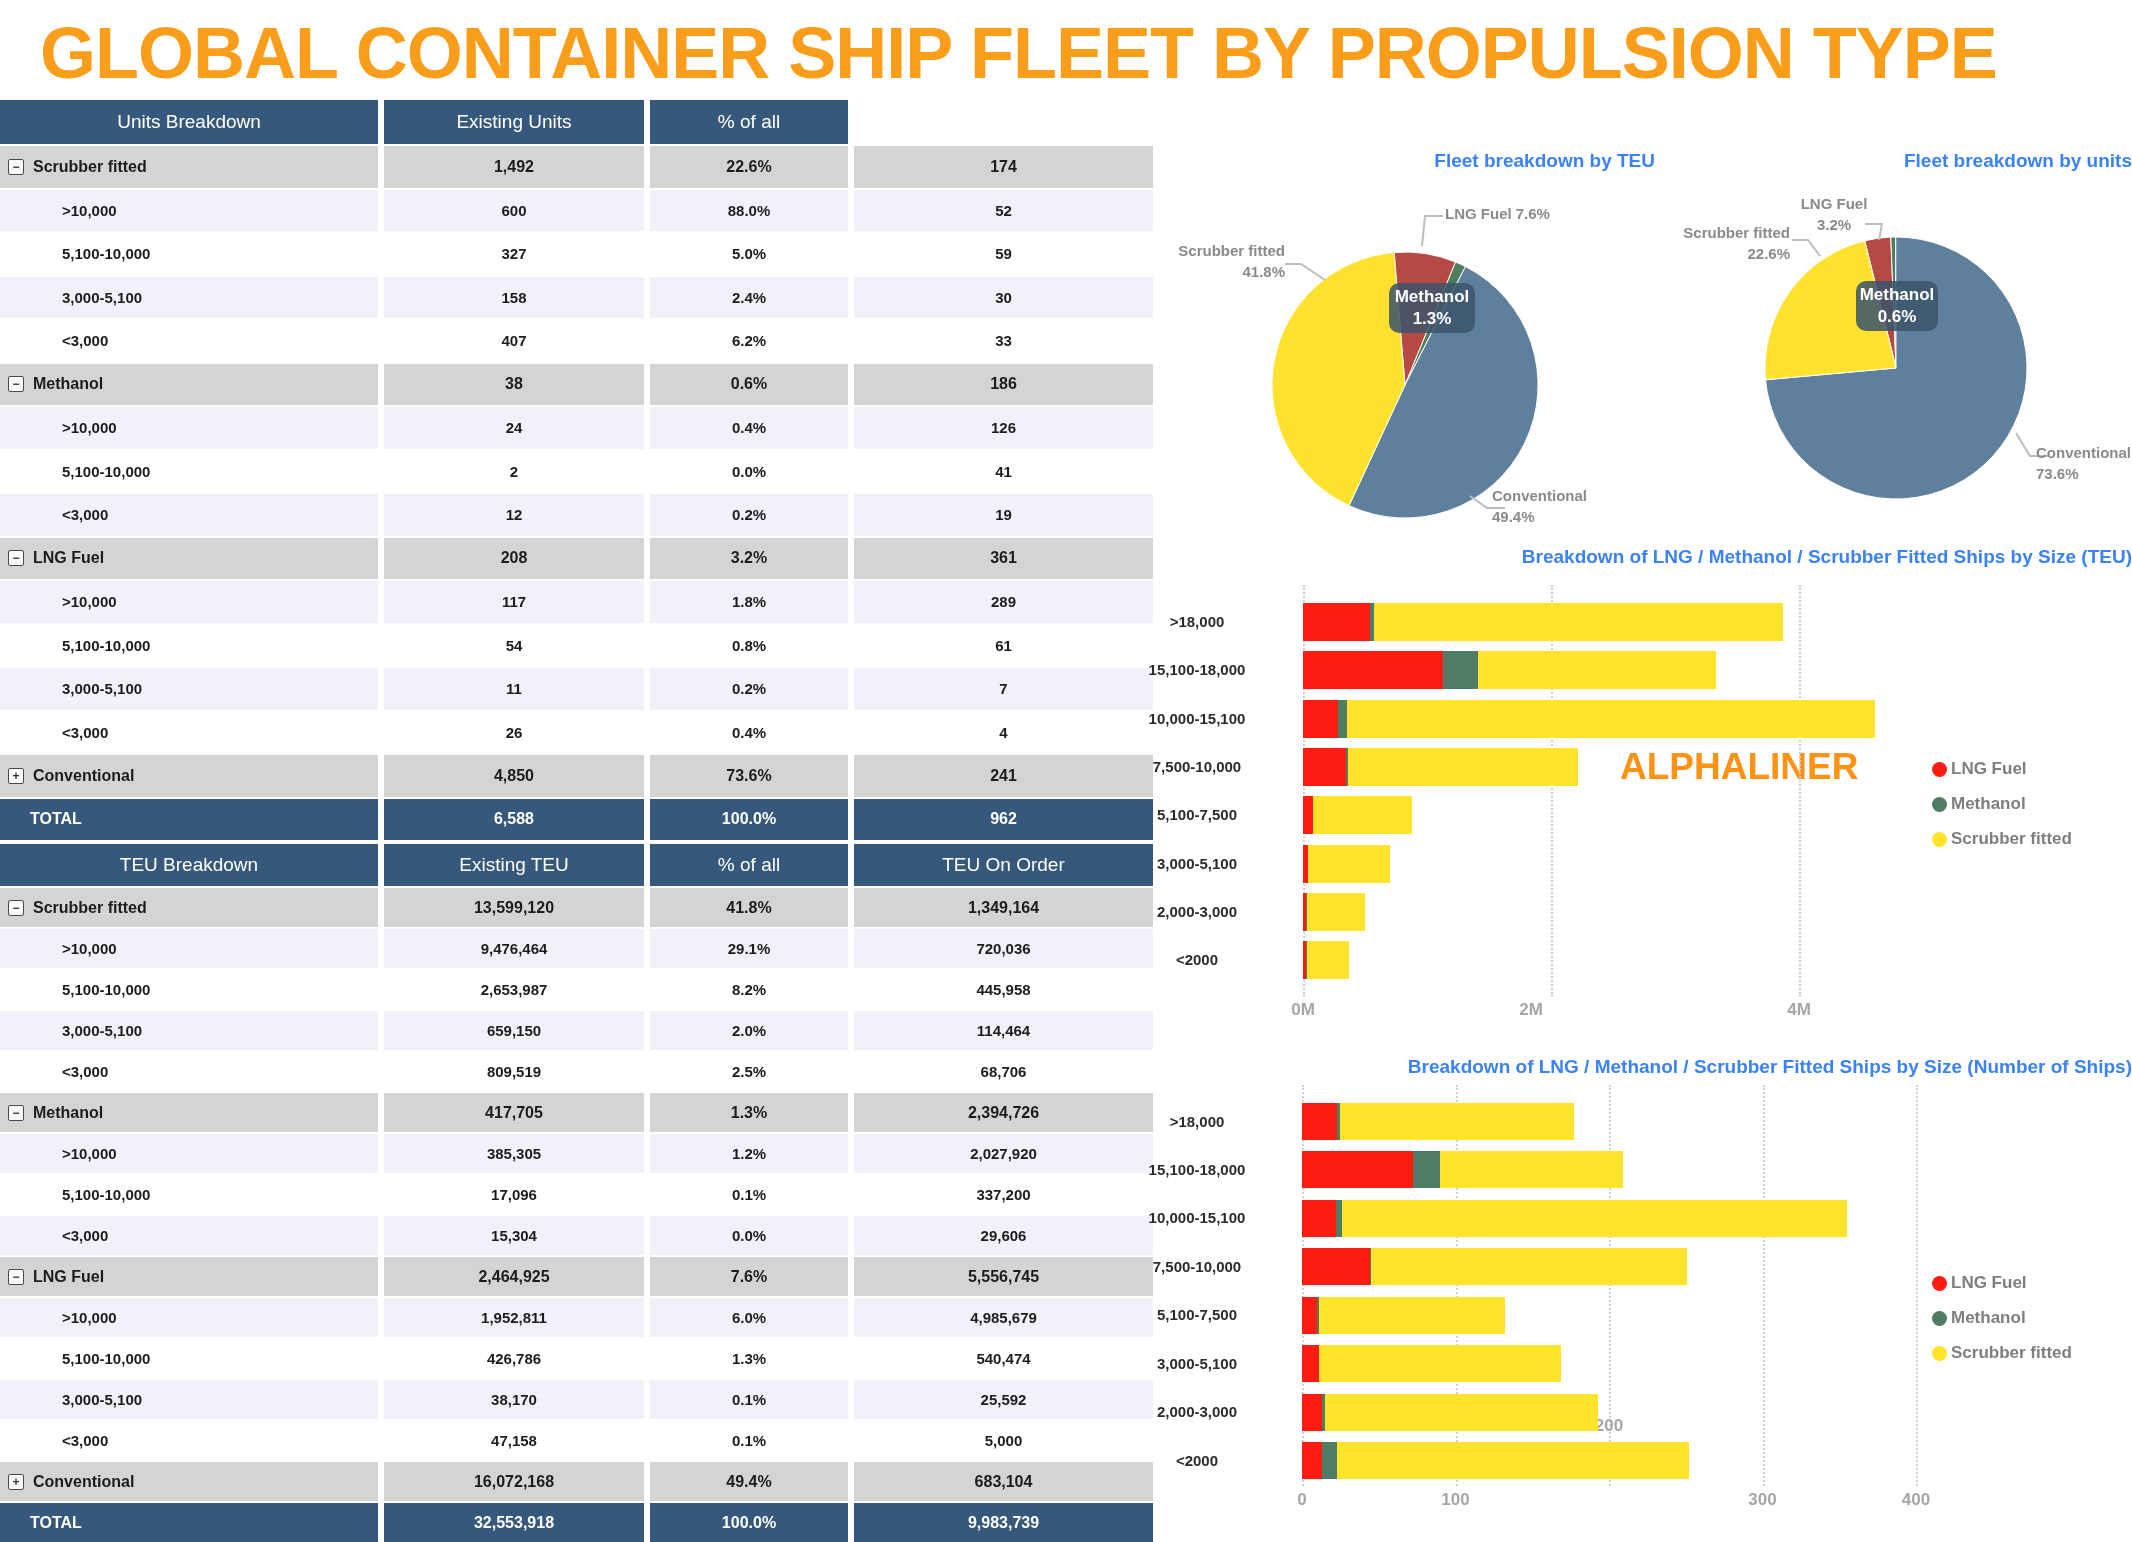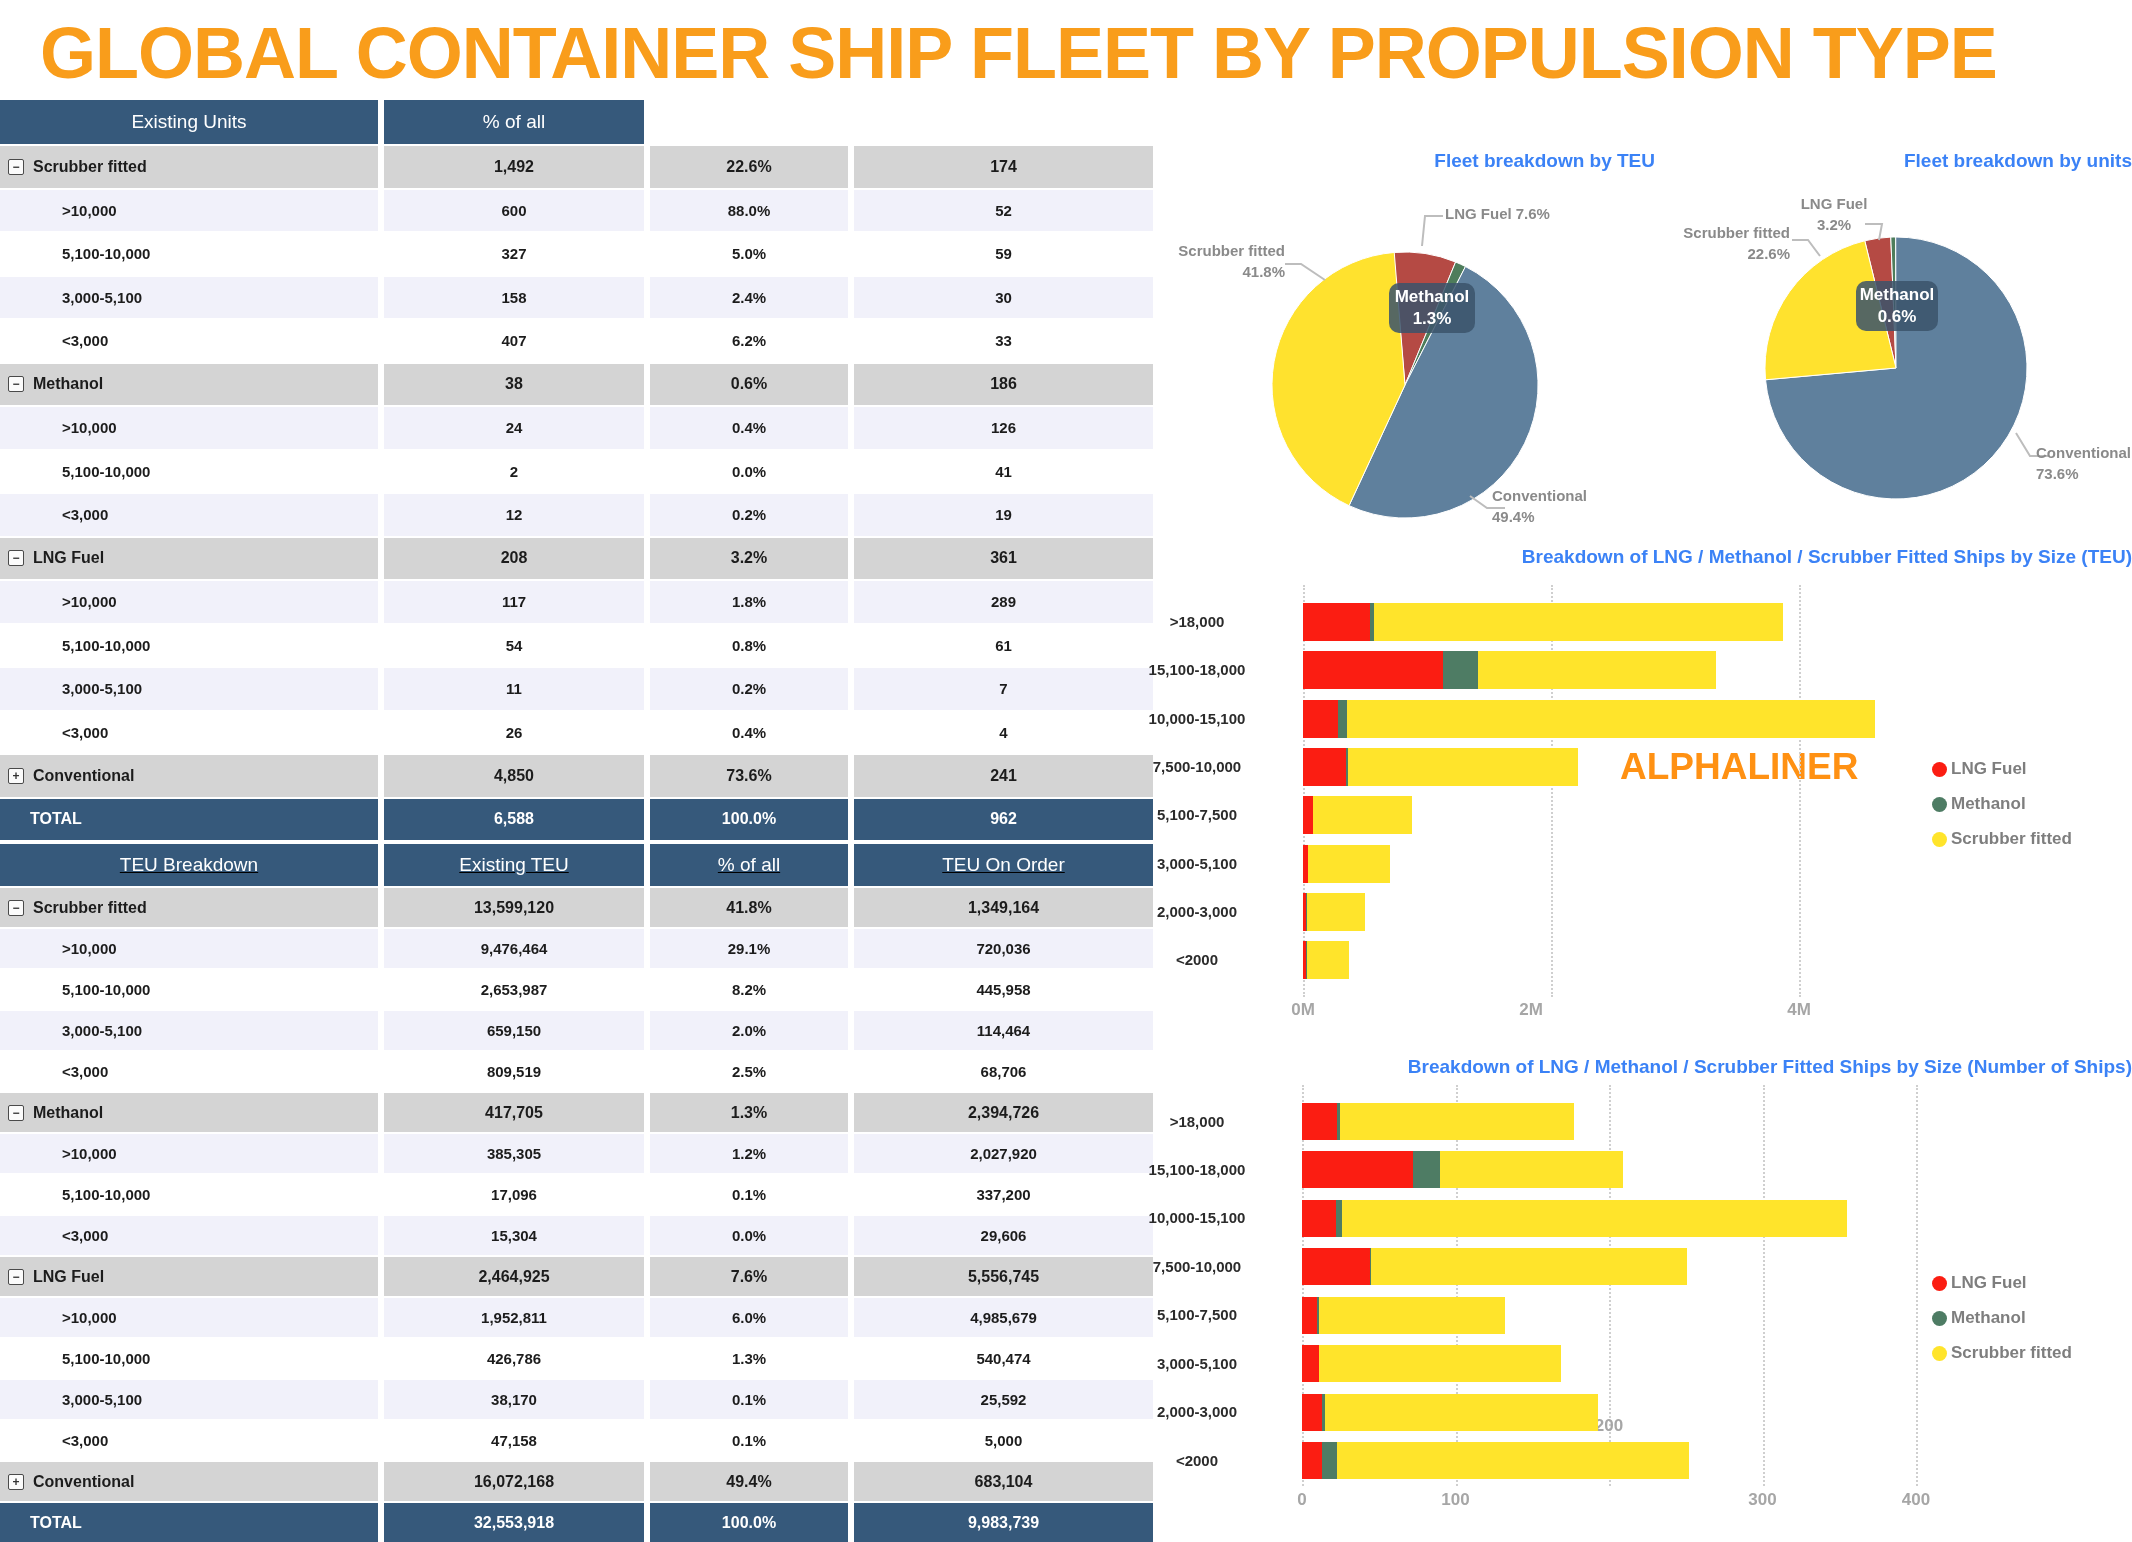--- a/index.html
+++ b/index.html
@@ -10,21 +10,21 @@
               letter-spacing:-1px;color:#F99D1B;white-space:nowrap;}
   
   .dtable{position:absolute;left:0;}
   #units-table{top:100px;}
   #teu-table{top:844px;}
   .t-row{display:grid;grid-template-columns:378px 260px 198px 299px;column-gap:6px;}
   .t-cell{display:flex;align-items:center;justify-content:center;font-weight:700;color:#1C1C1C;}
   #units-table .t-row{height:41.5px;margin-bottom:2px;}
   #units-table .t-row.t-header{height:44px;margin-bottom:2px;}
   #teu-table .t-row{height:39px;margin-bottom:2px;}
-  #teu-table .t-row.t-header{height:42px;margin-bottom:2px;text-decoration:underline;}
+  #teu-table .t-row.t-header{height:42px;margin-bottom:2px;}
   .t-header .t-cell{background:#36597B;color:#fff;font-size:19px;font-weight:400;}
   .row-group .t-cell{background:#D4D4D4;font-size:16px;}
   .row-sub.stripe-a .t-cell{background:#F1F1FA;font-size:15px;}
   .row-sub.stripe-b .t-cell{background:#FFFFFF;font-size:15px;}
   .row-total .t-cell{background:#36597B;color:#fff;font-size:16px;}
   .label-cell{justify-content:flex-start !important;}
   .row-group .label-cell{padding-left:8px;}
   .row-sub .label-cell{padding-left:62px;}
   .row-total .label-cell{padding-left:30px;}
   .exp-icon{width:14px;height:14px;border:1.5px solid #4a4a4a;border-radius:2px;margin-right:9px;
@@ -69,20 +69,21 @@
              color:#FF9113;letter-spacing:0px;white-space:nowrap;}
 </style>
 </head>
 <body>
 
 <div id="canvas">
   <div id="main-title">GLOBAL CONTAINER SHIP FLEET BY PROPULSION TYPE</div>
 
   <div id="units-table" class="dtable">
       <div class="t-row t-header">
+        <div class="t-cell">Units Breakdown</div>
         <div class="t-cell">Existing Units</div>
         <div class="t-cell">% of all</div>
       </div>
       <div class="t-row row-group">
         <div class="t-cell label-cell">
           <span class="exp-icon">−</span>
           <span>Scrubber fitted</span>
         </div>
         <div class="t-cell">1,492</div>
         <div class="t-cell">22.6%</div>

